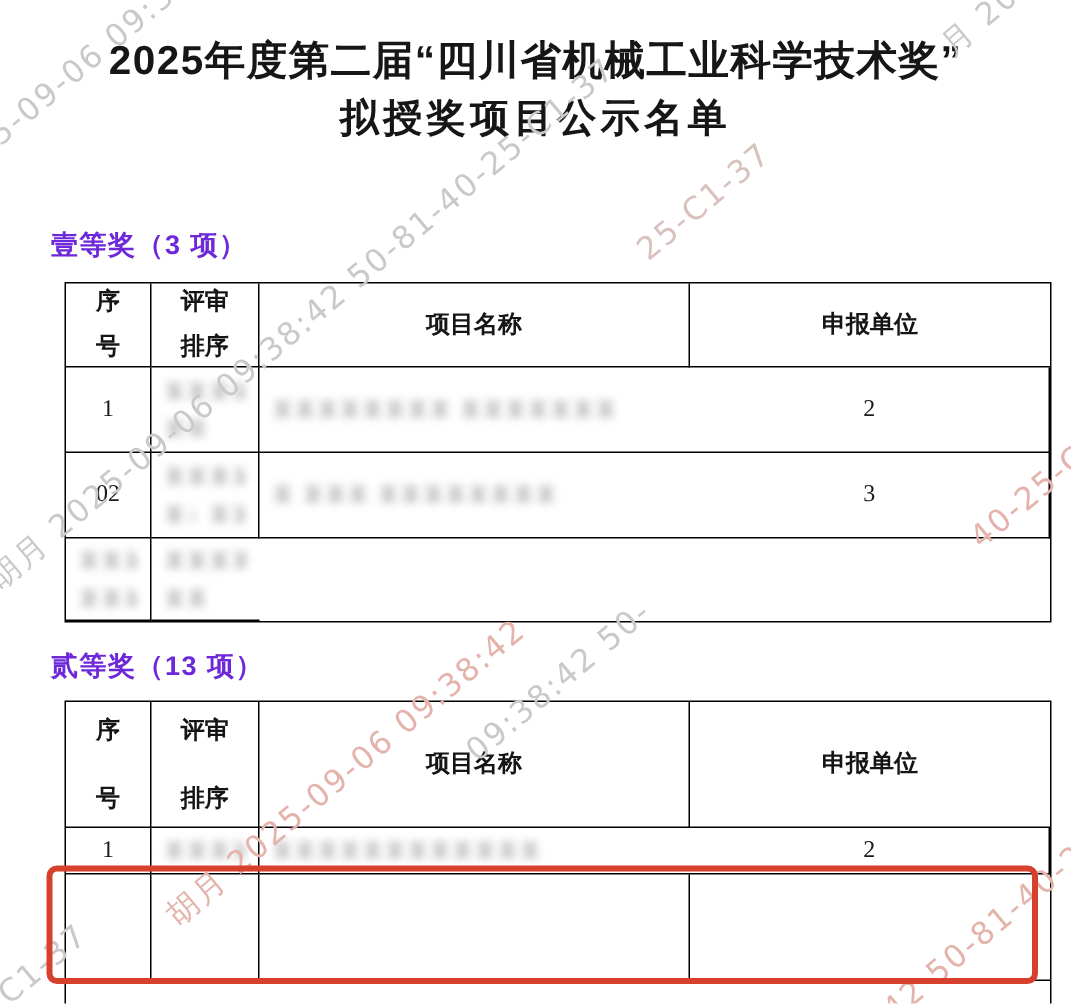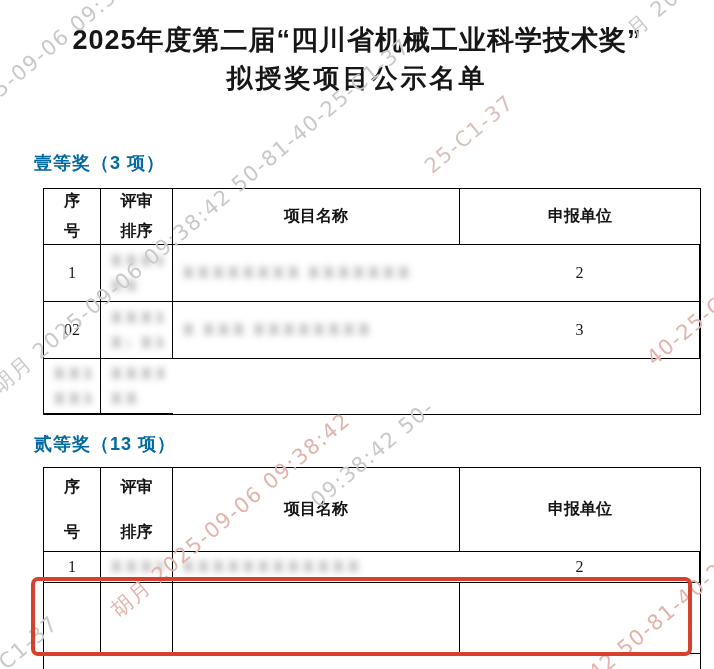--- a/index.html
+++ b/index.html
@@ -5,21 +5,21 @@
   html,body{margin:0;padding:0;}
   body{
     width:714px;height:669px;position:relative;overflow:hidden;background:#ffffff;
     font-family:"Liberation Sans","DejaVu Sans",sans-serif;color:#111;
   }
   
   .title-line{position:absolute;left:0;right:0;text-align:center;font-weight:700;color:#161616;}
   .title-1{top:22px;font-size:27px;letter-spacing:1px;}
   .title-2{top:61px;font-size:26px;letter-spacing:3px;}
   
-  .sec-heading{position:absolute;left:34px;font-size:18px;font-weight:700;color:#0369a1;letter-spacing:1px;}
+  .sec-heading{position:absolute;left:34px;font-size:18px;font-weight:700;color:#6d28d9;letter-spacing:1px;}
   .sec-1{top:151px;}
   .sec-2{top:432px;}
   
   .doc-table{
     position:absolute;left:43px;display:grid;
     grid-template-columns:57px 72px 287px 240px;
     border:1.5px solid #000;box-sizing:border-box;background:transparent;
   }
   .t1{top:188px;grid-template-rows:56px 57px 57px 55px;}
   .t2{top:467px;grid-template-rows:84px 31px 71px 42px;}

